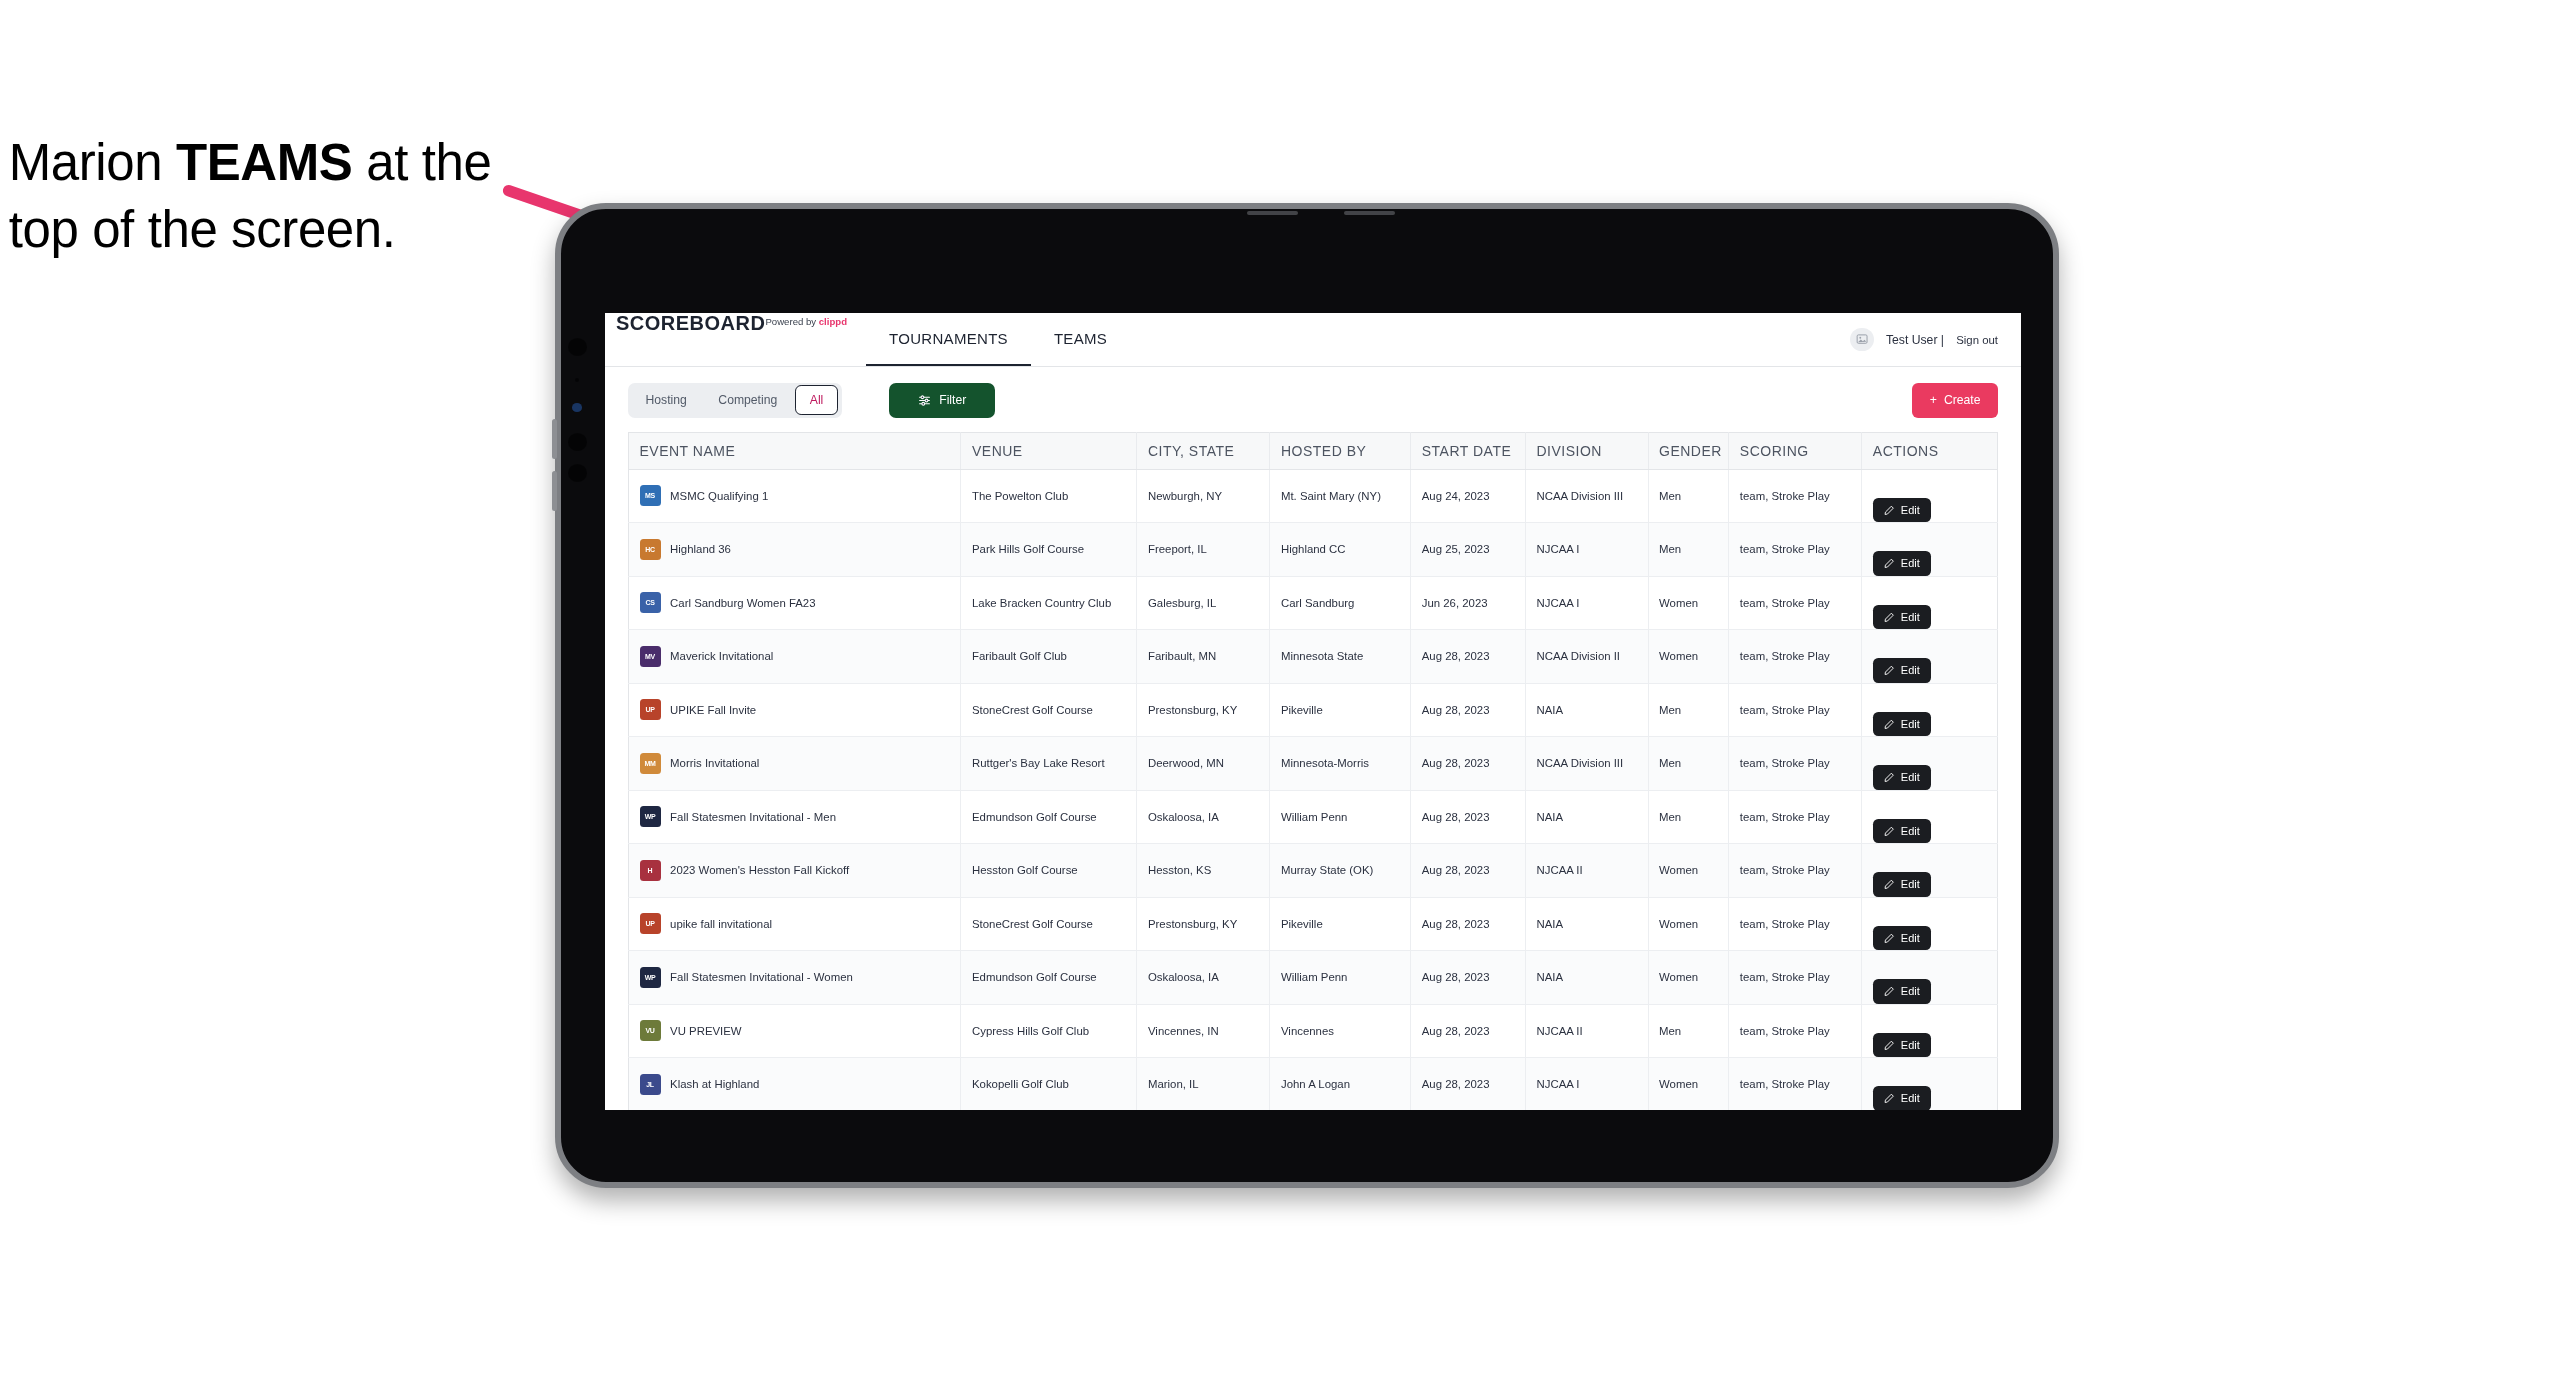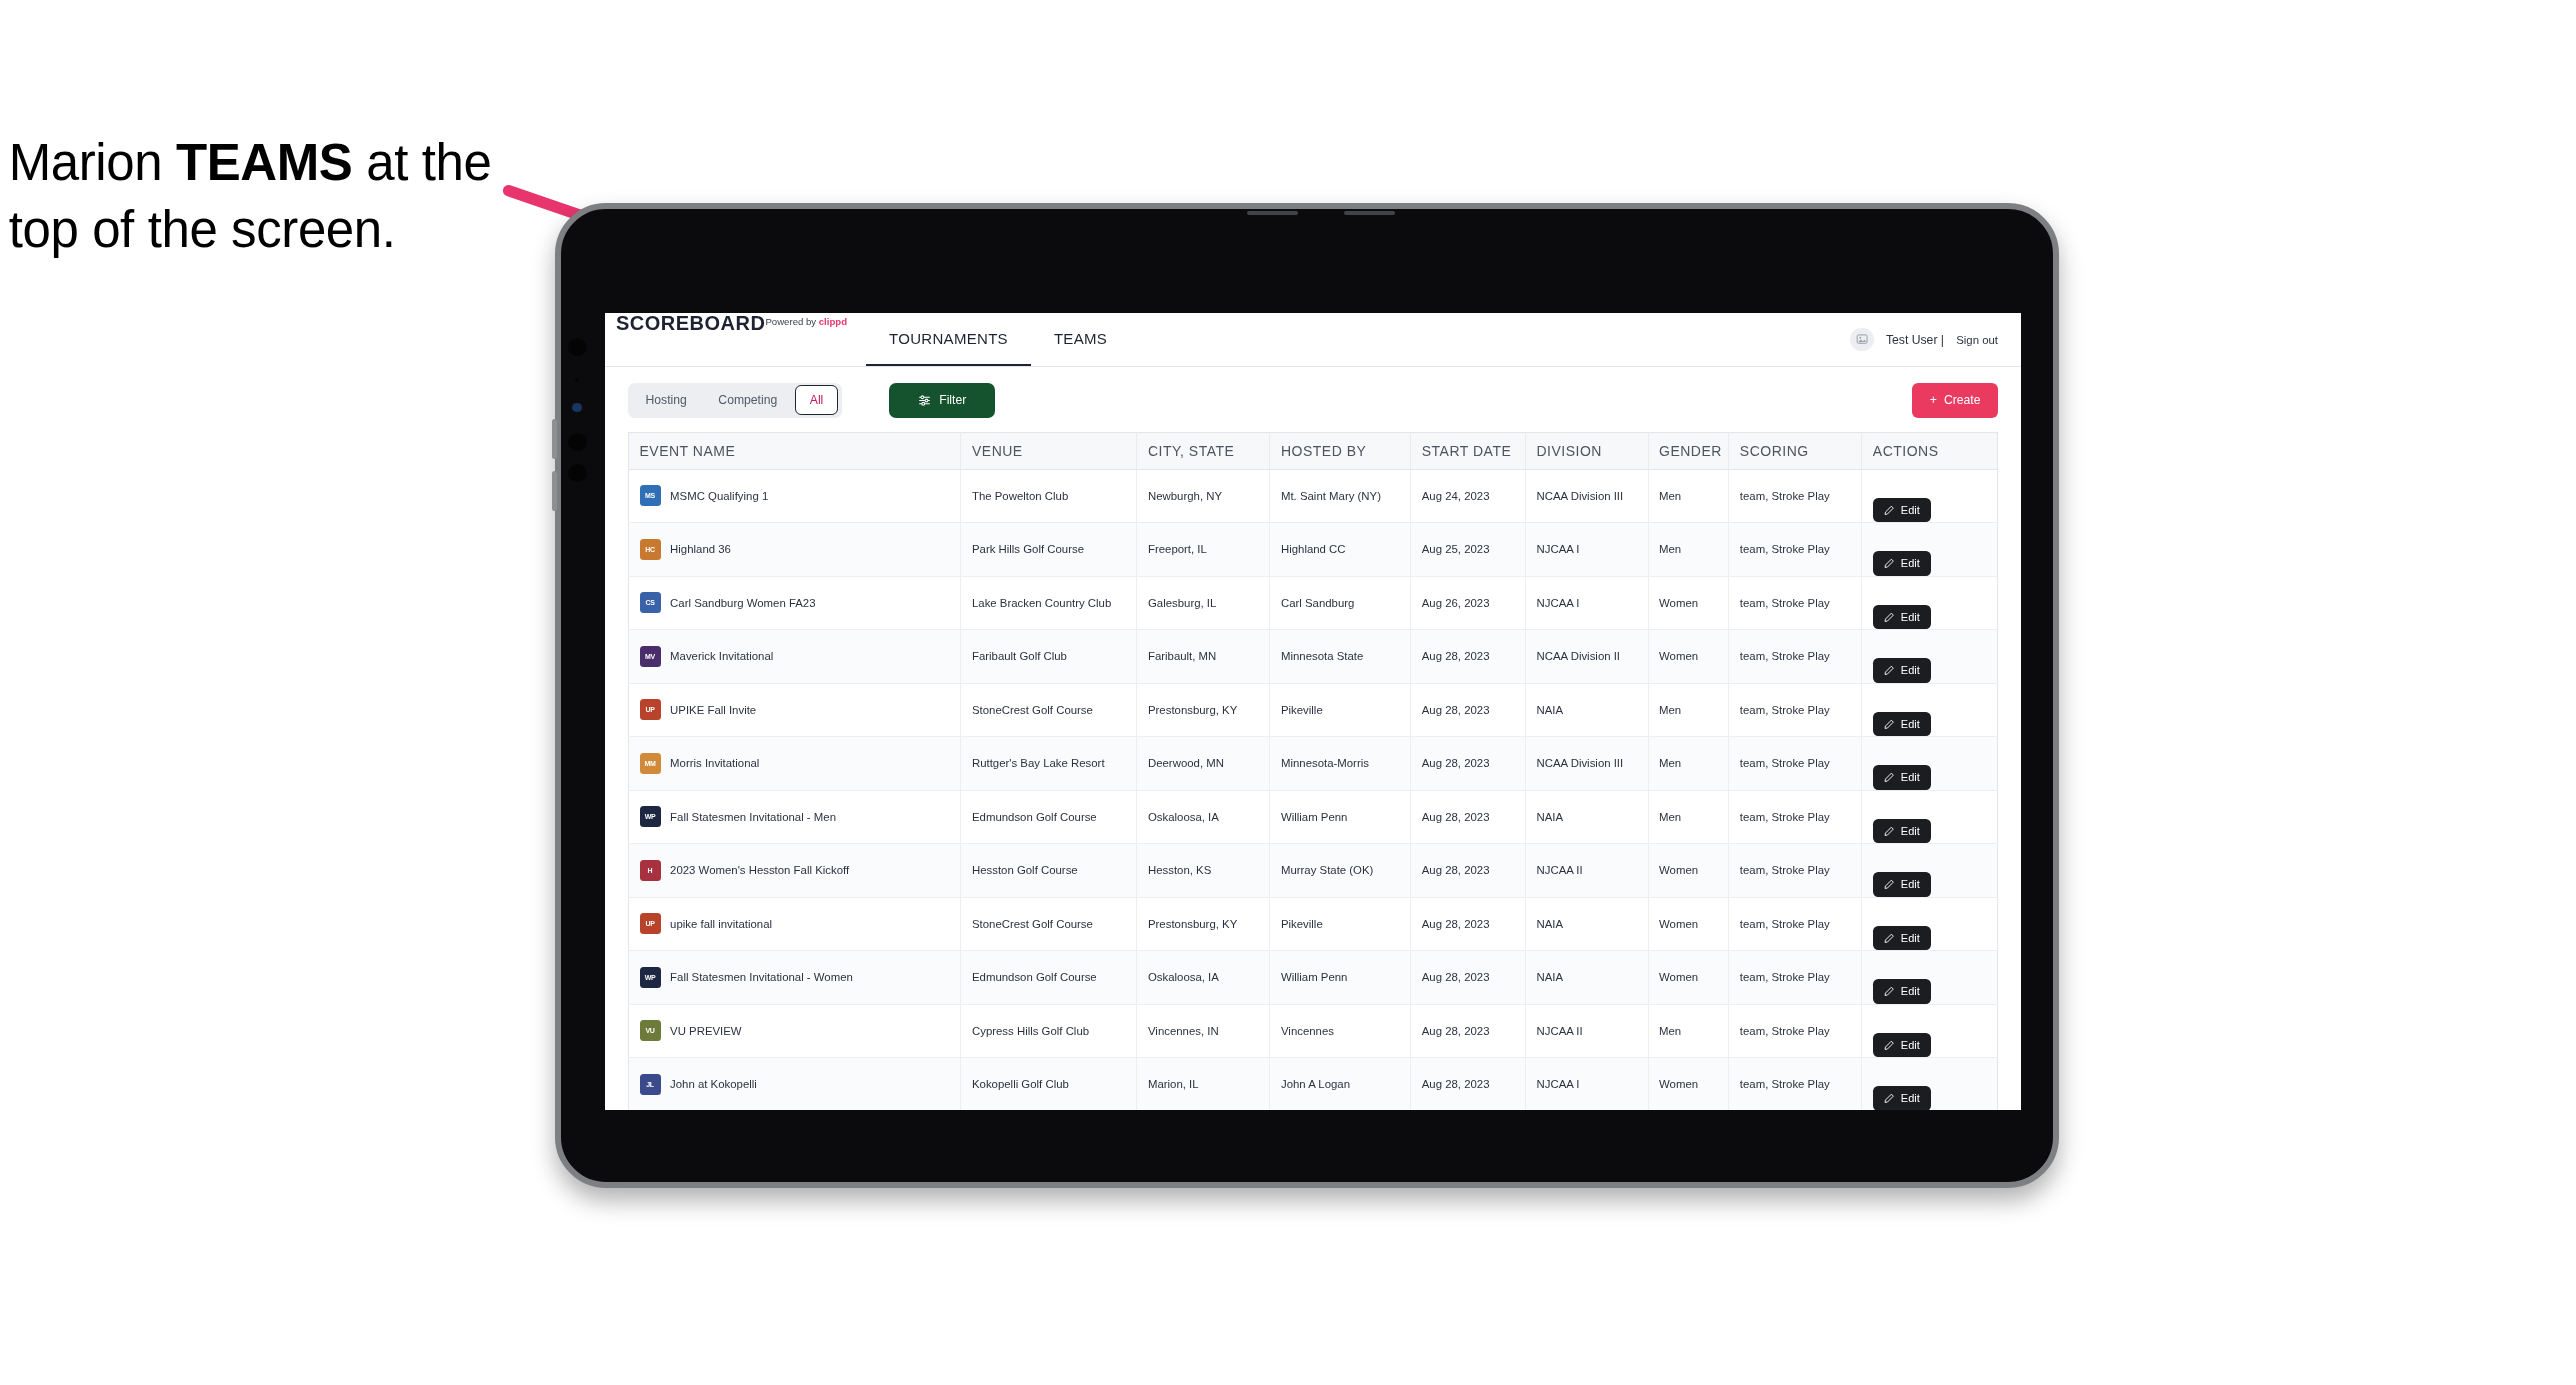--- a/index.html
+++ b/index.html
@@ -251,21 +251,21 @@
             <tr>
               <td class="c-name">
                 <span class="ev-cell">
                   <span class="logo-badge" style="background:#3a62a8">CS</span>
                   <span>Carl Sandburg Women FA23</span>
                 </span>
               </td>
               <td class="c-venue">Lake Bracken Country Club</td>
               <td class="c-city">Galesburg, IL</td>
               <td class="c-host">Carl Sandburg</td>
-              <td class="c-date">Aug 26, 2023</td>
+              <td class="c-date">Jun 26, 2023</td>
               <td class="c-div">NJCAA I</td>
               <td class="c-gen">Women</td>
               <td class="c-score">team, Stroke Play</td>
               <td class="c-act">
                 <button class="edit-btn">
                   <svg width="10.5" height="10.5" viewBox="0 0 16 16">
                     <path d="M11.2 1.8 L14.2 4.8 L5.2 13.8 L1.6 14.4 L2.2 10.8 Z" fill="none" stroke="#fff" stroke-width="1.4" stroke-linejoin="round"></path>
                   </svg>
                   <span>Edit</span>
                 </button>
@@ -452,21 +452,21 @@
                     <path d="M11.2 1.8 L14.2 4.8 L5.2 13.8 L1.6 14.4 L2.2 10.8 Z" fill="none" stroke="#fff" stroke-width="1.4" stroke-linejoin="round"></path>
                   </svg>
                   <span>Edit</span>
                 </button>
               </td>
             </tr>
             <tr>
               <td class="c-name">
                 <span class="ev-cell">
                   <span class="logo-badge" style="background:#3b4a8c">JL</span>
-                  <span>John at Kokopelli</span>
+                  <span>Klash at Highland</span>
                 </span>
               </td>
               <td class="c-venue">Kokopelli Golf Club</td>
               <td class="c-city">Marion, IL</td>
               <td class="c-host">John A Logan</td>
               <td class="c-date">Aug 28, 2023</td>
               <td class="c-div">NJCAA I</td>
               <td class="c-gen">Women</td>
               <td class="c-score">team, Stroke Play</td>
               <td class="c-act">

